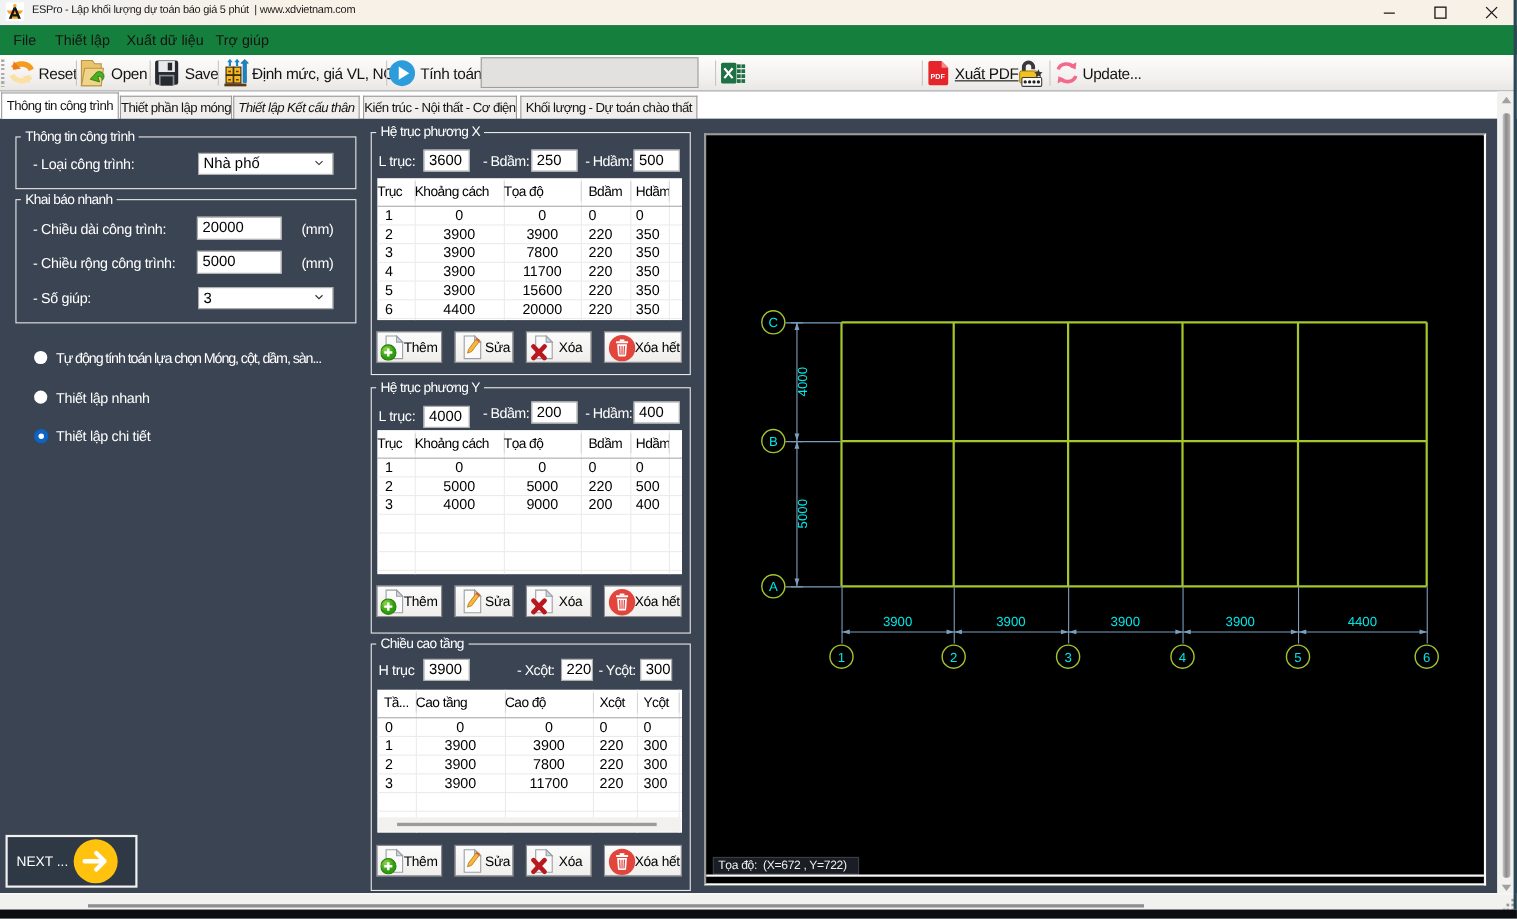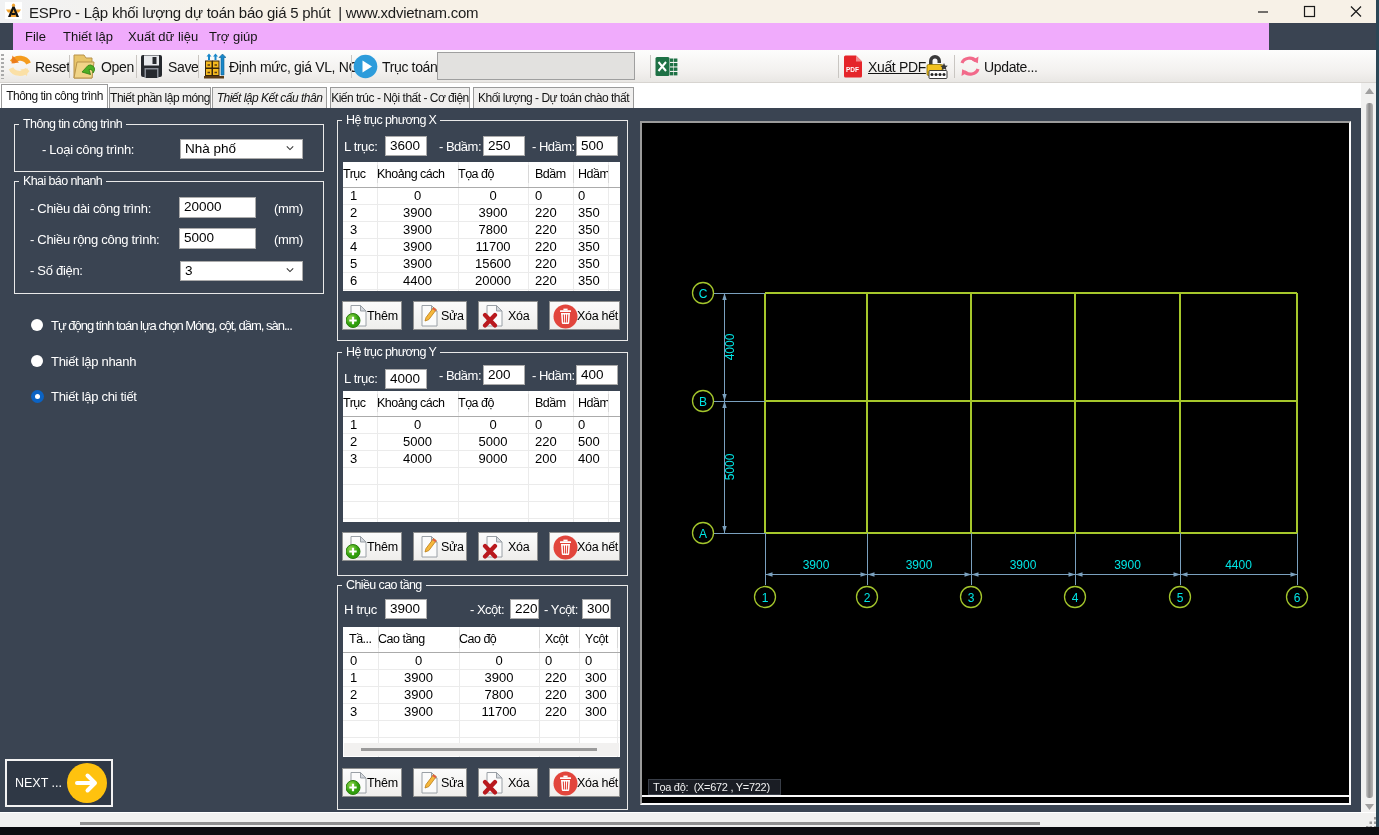--- a/index.html
+++ b/index.html
@@ -2,25 +2,25 @@
 <html><head>
 <meta charset="utf-8">
 <style>
 * { margin:0; padding:0; box-sizing:border-box; }
 html,body { width:1379px; height:835px; overflow:hidden; font-family:"Liberation Sans", sans-serif; }
 #win { position:relative; width:1379px; height:835px; background:#3A4452; }
 .abs { position:absolute; }
 
 
 #titlebar { position:absolute; left:0; top:0; width:1379px; height:23px; background:linear-gradient(90deg,#F1F2F4 0px,#F7F1E7 260px);}
-#titletext { position:absolute; left:29px; top:4px; font-size:15px; letter-spacing:-0.25px; color:#1b1b1b; }
+#titletext { position:absolute; left:29px; top:4px; font-size:10px; letter-spacing:-0.25px; color:#1b1b1b; }
 .winbtn { position:absolute; top:0; width:16px; height:23px; }
 
 
-#menubar { position:absolute; left:0; top:23px; width:1256px; height:27px; background:#f0abfc;margin-left:13px; }
+#menubar { position:absolute; left:0; top:23px; width:1379px; height:27px; background:#15803d; }
 .mitem { position:absolute; top:6px; font-size:13px; color:#141414; }
 
 
 #toolbar { position:absolute; left:0; top:50px; width:1379px; height:33px;
   background:linear-gradient(#FDFDFC,#F2F0EE 70%,#E9E7E4); border-bottom:1px solid #d7d4d0; }
 .tsep { position:absolute; top:5px; width:1px; height:23px; background:#c9c6c2; }
 .tlabel { position:absolute; top:9px; font-size:14px; letter-spacing:-0.35px; color:#141414; white-space:nowrap; }
 .ticon { position:absolute; top:5px; }
 
 
@@ -139,21 +139,21 @@
       <path d="M12.5 7 V3.5 L11 3.5 L13.5 0.5 L16 3.5 L14.5 3.5 V7 Z" fill="#1887C9"></path>
       <path d="M19 22 V4.5 L17 4.5 L20.5 1 L24 4.5 L22 4.5 V22 Z" fill="#1887C9" stroke="#0E5E8E" stroke-width="0.6"></path>
     </svg>
     <div class="tlabel" style="left:229px;">Định mức, giá VL, NC</div>
     <div class="tsep" style="left:351px;"></div>
 
     <svg class="ticon" style="left:353px;top:4px" width="25" height="25" viewBox="0 0 25 25">
       <circle cx="12.5" cy="12.5" r="11.8" fill="#2D9CDB"></circle>
       <path d="M9.5 6.5 L19 12.5 L9.5 18.5 Z" fill="#fff"></path>
     </svg>
-    <div class="tlabel" style="left:382px;">Trục toán</div>
+    <div class="tlabel" style="left:382px;">Tính toán</div>
     <div style="position:absolute;left:437px;top:2px;width:198px;height:28px;background:#E2E1DF;border:1px solid #9f9f9f;"></div>
     <div class="tsep" style="left:650px;"></div>
 
     <svg class="ticon" style="left:655px;top:5px" width="23" height="23" viewBox="0 0 23 23">
       <rect x="0.5" y="2" width="14" height="19" rx="1.5" fill="#1E7145"></rect>
       <path d="M3.5 7 L11 16 M11 7 L3.5 16" stroke="#fff" stroke-width="2"></path>
       <g fill="#1E7145">
           <rect x="15" y="3.5" width="3.4" height="3.4"></rect>
           <rect x="19" y="3.5" width="3.4" height="3.4"></rect>
       <rect x="15" y="8" width="3.4" height="3.4"></rect>
@@ -201,51 +201,51 @@
     <div class="tab" style="left:212px; width:115px;font-style:italic;">Thiết lập Kết cấu thân</div>
     <div class="tab" style="left:330px; width:140px;">Kiến trúc - Nội thất - Cơ điện</div>
     <div class="tab" style="left:473px; width:161px;">Khối lượng - Dự toán chào thất</div>
   </div>
 
   <div id="content"></div>
 
   <div class="group" style="left:14px;top:124px;width:310px;height:48px;">
     <div class="glabel">Thông tin công trình</div>
   </div>
-  <div class="wlabel" style="left:42px;top:142px;">- Loại công trình:</div>
+  <div class="wlabel" style="left:30px;top:142px;">- Loại công trình:</div>
   <div class="combo" style="left:180px;top:139px;width:123px;height:20px;">Nhà phố
     <svg class="chev" width="10" height="10" viewBox="0 0 10 10">
         <path d="M1 3 L5 7 L9 3" fill="none" stroke="#333" stroke-width="1.3"></path>
       </svg>
   </div>
 
   <div class="group" style="left:14px;top:181px;width:310px;height:113px;">
     <div class="glabel">Khai báo nhanh</div>
   </div>
   <div class="wlabel" style="left:30px;top:201px;">- Chiều dài công trình:</div>
   <div class="field" style="left:179px;top:197px;width:77px;height:21px;">20000</div>
   <div class="wlabel" style="left:274px;top:201px;">(mm)</div>
   <div class="wlabel" style="left:30px;top:232px;text-align:center;">- Chiều rộng công trình:</div>
   <div class="field" style="left:179px;top:228px;width:77px;height:21px;">5000</div>
   <div class="wlabel" style="left:274px;top:232px;">(mm)</div>
-  <div class="wlabel" style="left:30px;top:263px;">- Số điện:</div>
+  <div class="wlabel" style="left:30px;top:263px;">- Số giúp:</div>
   <div class="combo" style="left:180px;top:261px;width:123px;height:20px;">3
     <svg class="chev" width="10" height="10" viewBox="0 0 10 10">
         <path d="M1 3 L5 7 L9 3" fill="none" stroke="#333" stroke-width="1.3"></path>
       </svg>
   </div>
 
   <div class="radio" style="left:31px;top:319px;"></div>
   <div class="wlabel" style="left:51px;top:318px;letter-spacing:-1.0px;">Tự động tính toán lựa chọn Móng, cột, dầm, sàn...</div>
   <div class="radio" style="left:31px;top:355px;"></div>
   <div class="wlabel" style="left:51px;top:354px;">Thiết lập nhanh</div>
   <div class="radio sel" style="left:31px;top:390px;"></div>
   <div class="wlabel" style="left:51px;top:389px;">Thiết lập chi tiết</div>
 
-  <div style="position:absolute;left:5px;top:759px;width:108px;height:48px;border:2px solid #F2F2F2;background:#2F3845;">
+  <div style="position:absolute;left:5px;top:759px;width:120px;height:48px;border:2px solid #F2F2F2;background:#2F3845;">
     <div style="position:absolute;left:8px;top:15px;font-size:12.5px;color:#fff;">NEXT ...</div>
     <svg style="position:absolute;left:59px;top:1px;" width="42" height="42" viewBox="0 0 42 42">
       <circle cx="21" cy="21" r="20" fill="#FFC20E"></circle>
       <path d="M11 21 H28 M21.5 13.5 L29 21 L21.5 28.5" fill="none" stroke="#fff" stroke-width="4" stroke-linecap="round" stroke-linejoin="round"></path>
     </svg>
   </div>
 
   <div class="group" style="left:337px;top:120px;width:291px;height:221px;">
     <div class="glabel">Hệ trục phương X</div>
   </div>

